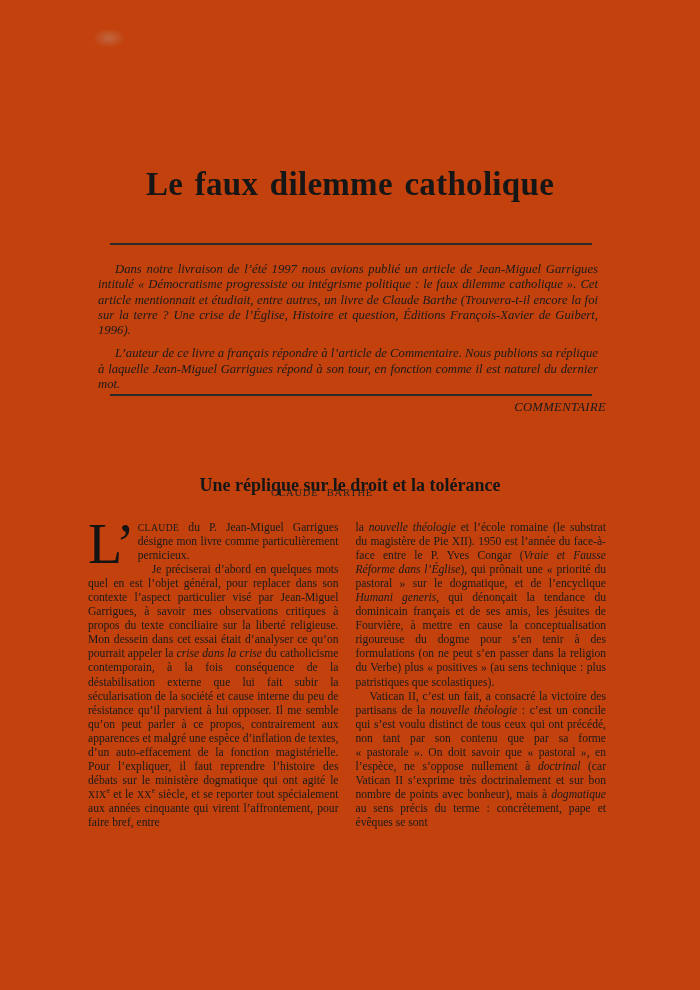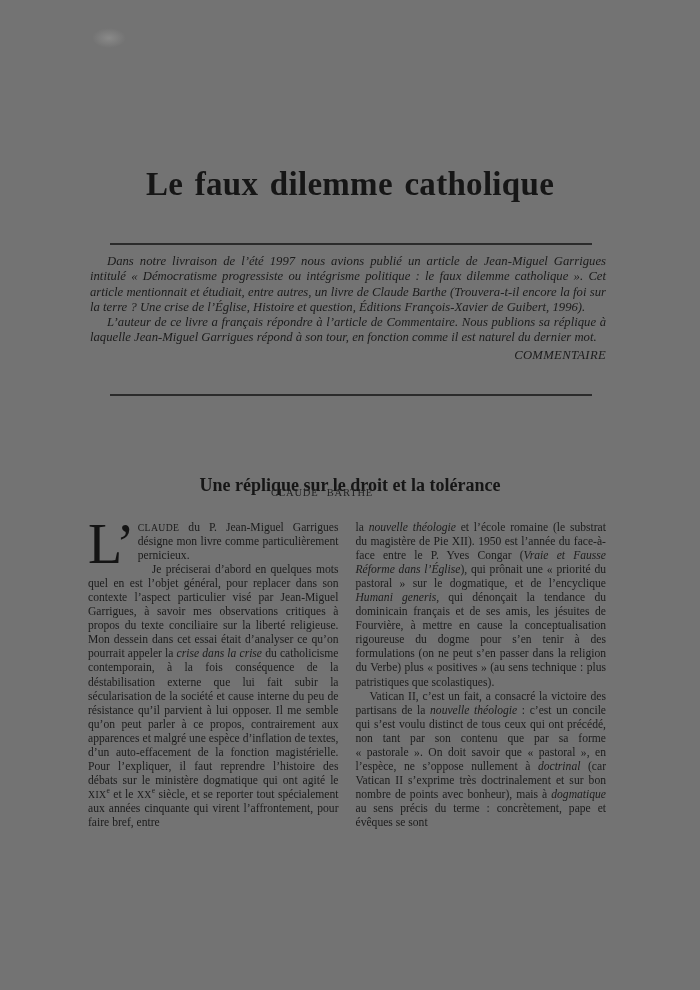--- a/index.html
+++ b/index.html
@@ -6,21 +6,21 @@
   body{
     width:700px;height:990px;
     background:#f2f2f0;
     font-family:"Liberation Serif", serif;
     color:#1b1b1b;
     -webkit-font-smoothing:antialiased;
   }
   .page{
     position:relative;
     width:700px;height:990px;
-    background:#737373;
+    background:#c2410c;
     overflow:hidden;
   }
   .smudge{
     position:absolute;left:92px;top:28px;width:34px;height:20px;
     background:radial-gradient(ellipse at center, rgba(190,190,188,0.30), rgba(190,190,188,0) 70%);
   }
   .article-title{
     position:absolute;top:143px;left:0;width:700px;
     text-align:center;
     font-size:33px;line-height:38px;
@@ -29,21 +29,21 @@
   }
   .rule{position:absolute;left:110px;width:482px;background:#2b2b2b;}
   .rule-top{top:243px;height:2px;}
   .rule-mid{top:394px;height:2px;}
   .intro{
     position:absolute;top:254px;left:90px;width:516px;
     font-size:12.7px;line-height:15.3px;
     font-style:italic;
     text-align:justify;
   }
-  .intro p{margin:0;text-indent:17px;}
+  .intro p{margin:8px;text-indent:17px;}
   .signature{
     text-align:right;
     font-style:italic;
     margin-top:2px;
     letter-spacing:0.3px;
   }
   .section-title{
     position:absolute;top:452px;left:0;width:700px;
     text-align:center;
     font-size:18px;line-height:22px;

